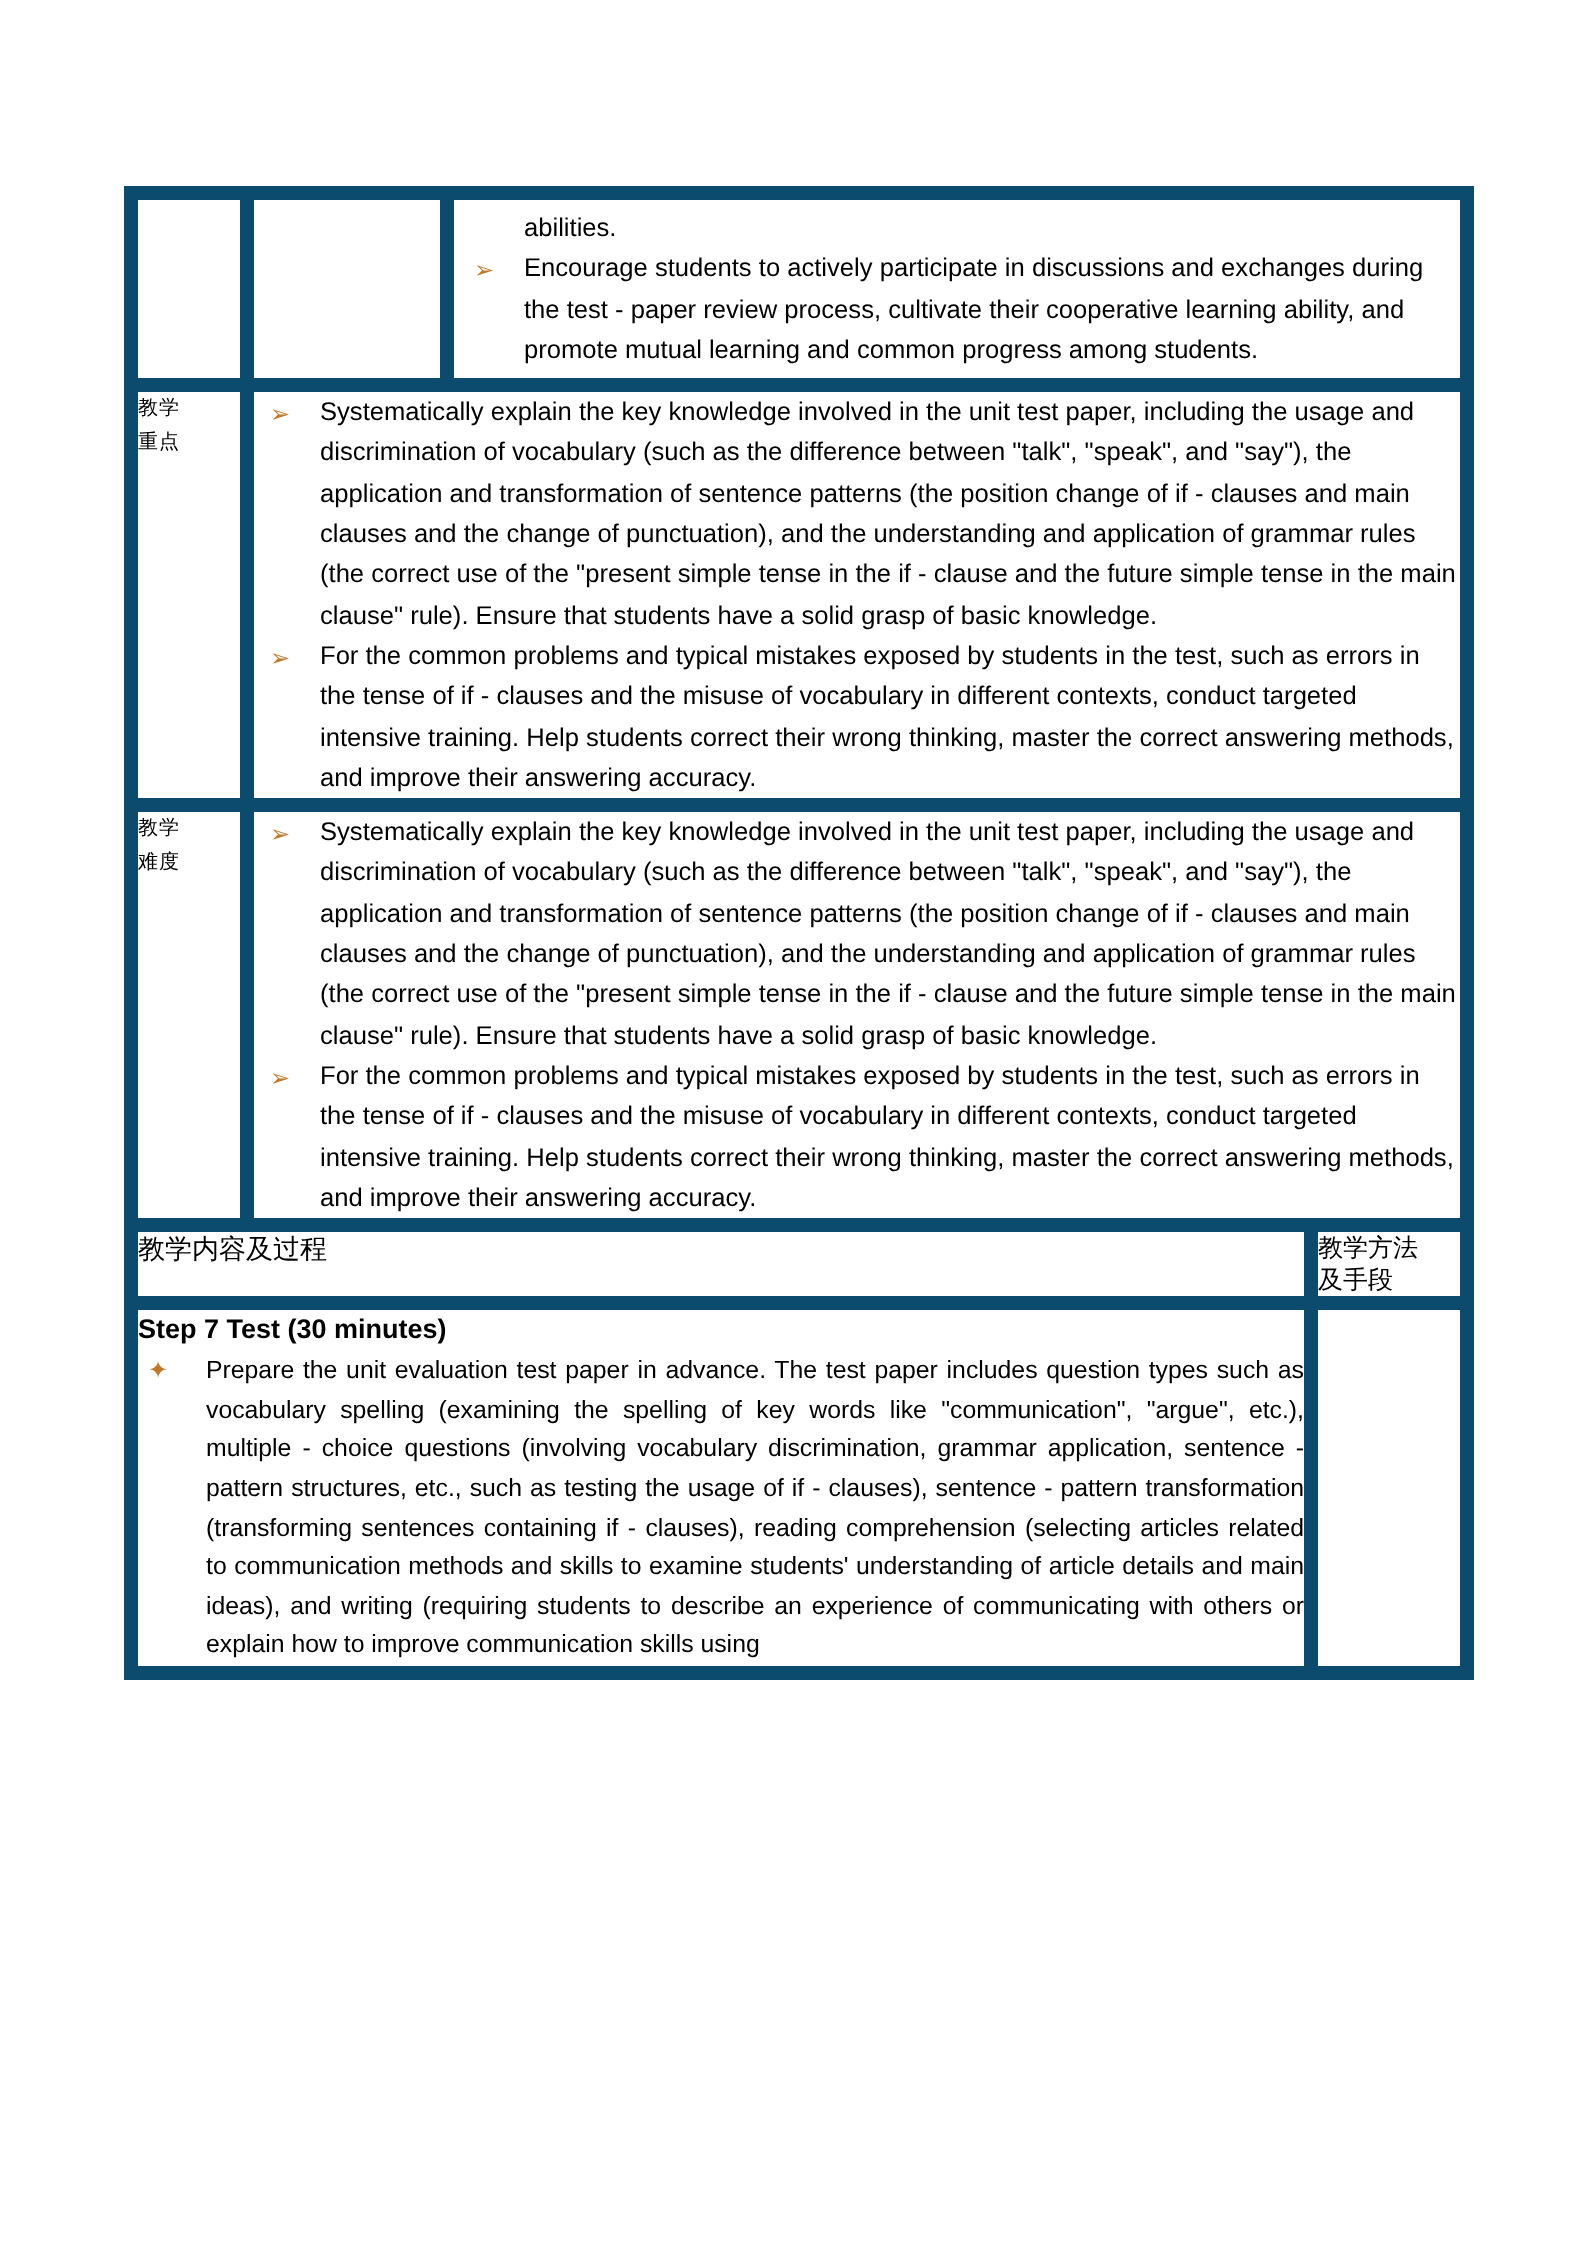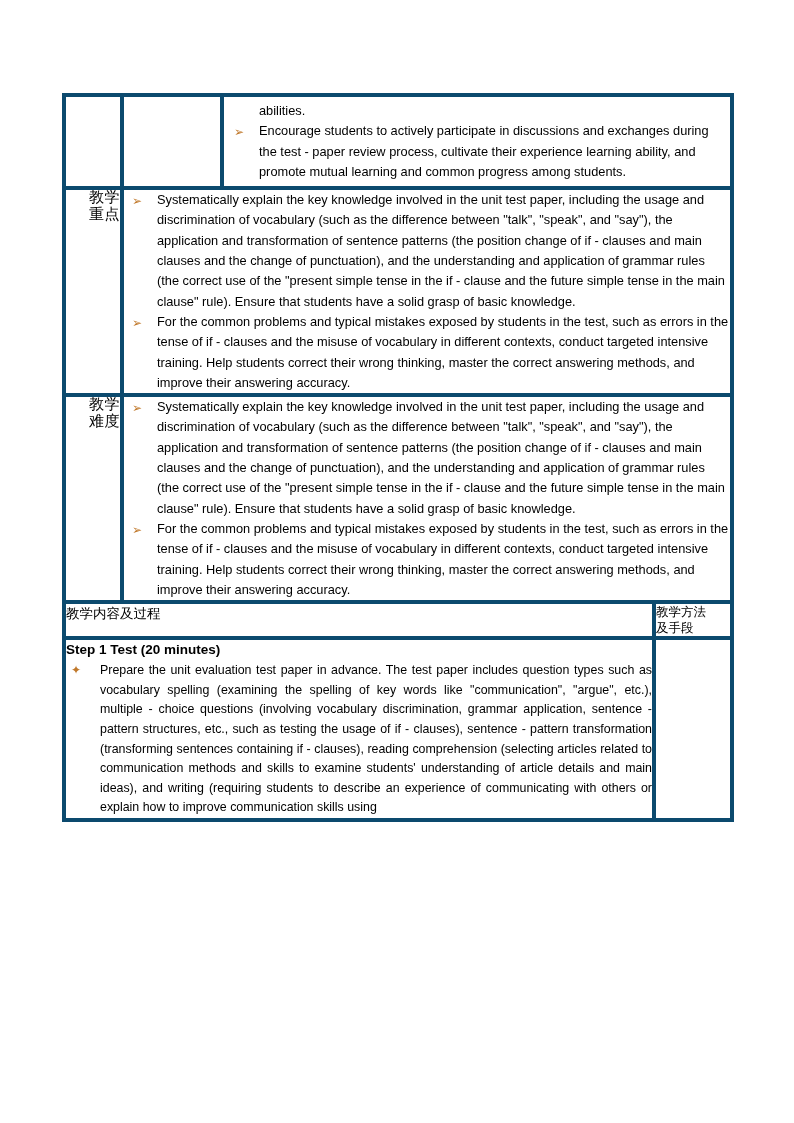--- a/index.html
+++ b/index.html
@@ -27,32 +27,32 @@
   .doc-table {
     position: absolute;
     left: 62px;
     top: 93px;
     width: 668px;
     border-collapse: collapse;
     table-layout: fixed;
   }
 
   .doc-table td, .doc-table th {
-    border: 4px solid #0c4a6e;
+    border: 7px solid #0c4a6e;
     vertical-align: top;
     padding: 0;
     font-weight: normal;
   }
 
   
   .cn-label {
-    text-align: right;
+    text-align: left;
     vertical-align: middle;
-    font-family: Liberation Mono, monospace;
-    font-size: 15px;
+    font-family: Liberation Serif, serif;
+    font-size: 10px;
     line-height: 17px;
     font-weight: bold;
     letter-spacing: 0.5px;
     padding: 2px 1px;
     white-space: pre-line;
   }
 
   
   .content-cell {
     padding: 4px 6px 5px 2px;
@@ -176,21 +176,21 @@
       <tr class="row-first">
         <td></td>
         <td></td>
         <td class="content-cell" colspan="2">
           <ul class="blist">
             <li class="nobullet">
               <span class="btext">abilities.</span>
             </li>
             <li>
               <span class="bullet">➢</span>
-              <span class="btext">Encourage students to actively participate in discussions and exchanges during the test - paper review process, cultivate their experience learning ability, and promote mutual learning and common progress among students.</span>
+              <span class="btext">Encourage students to actively participate in discussions and exchanges during the test - paper review process, cultivate their cooperative learning ability, and promote mutual learning and common progress among students.</span>
             </li>
           </ul>
         </td>
       </tr>
 
       <tr>
         <td class="cn-label">教学
 重点</td>
         <td class="content-cell" colspan="3">
           <ul class="blist">
@@ -225,21 +225,21 @@
 
 
       <tr>
         <td class="band-main" colspan="3">教学内容及过程</td>
         <td class="band-side">教学方法
 及手段</td>
       </tr>
 
       <tr>
         <td class="step-cell clip-last" colspan="3">
-          <div class="step-title">Step 1 Test (20 minutes)</div>
+          <div class="step-title">Step 7 Test (30 minutes)</div>
           <ul class="step-list">
             <li>
               <span class="bullet">✦</span>
               <span class="btext">Prepare the unit evaluation test paper in advance. The test paper includes question types such as vocabulary spelling (examining the spelling of key words like "communication", "argue", etc.), multiple - choice questions (involving vocabulary discrimination, grammar application, sentence - pattern structures, etc., such as testing the usage of if - clauses), sentence - pattern transformation (transforming sentences containing if - clauses), reading comprehension (selecting articles related to communication methods and skills to examine students' understanding of article details and main ideas), and writing (requiring students to describe an experience of communicating with others or explain how to improve communication skills using</span>
             </li>
           </ul>
         </td>
         <td class="side-cell"></td>
       </tr>
 

